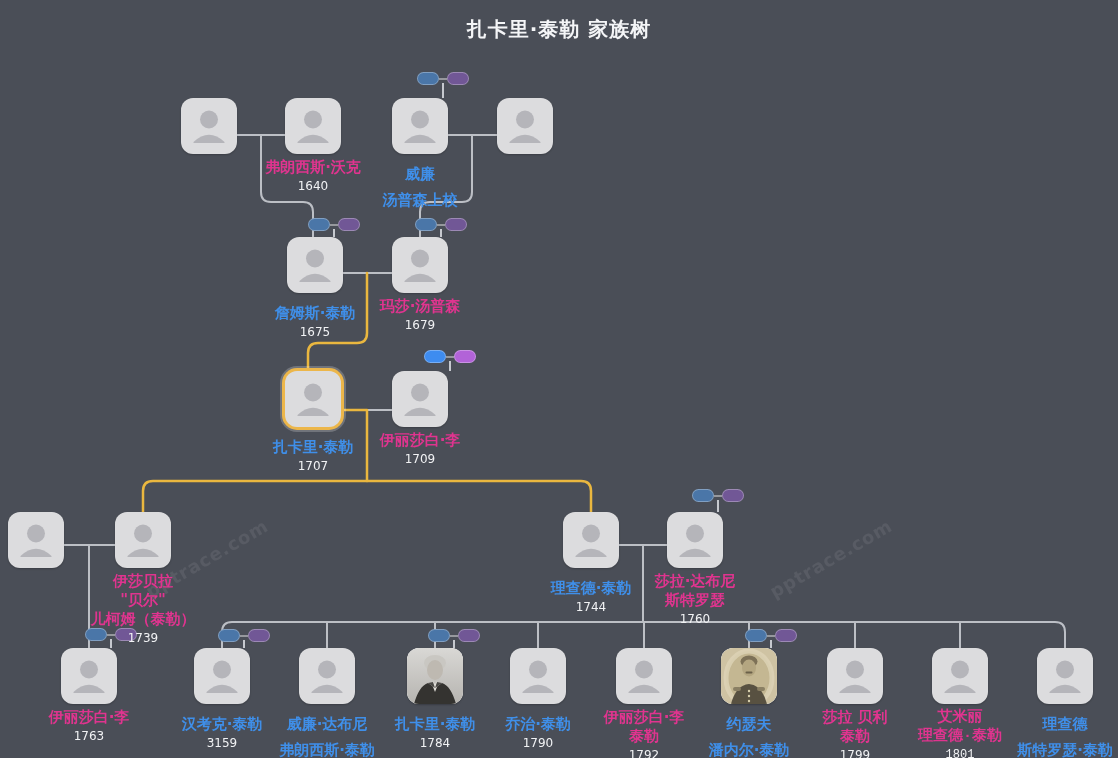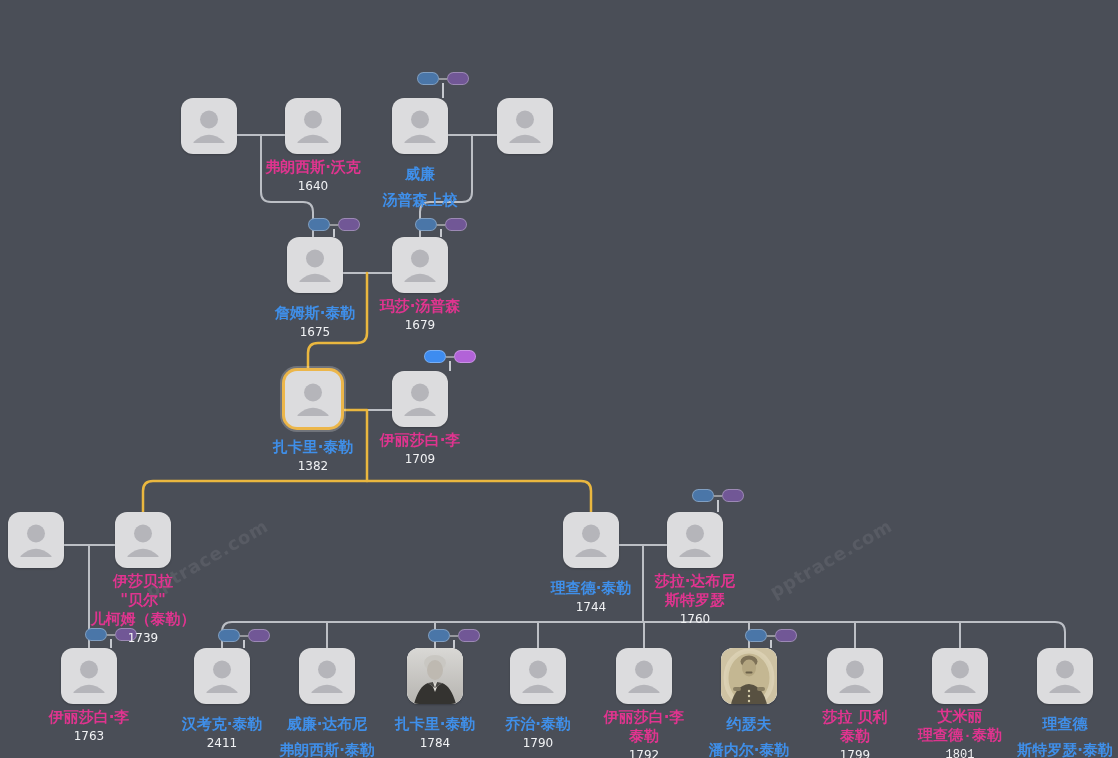--- a/index.html
+++ b/index.html
@@ -73,20 +73,21 @@
       <path d="M960 622 V648"></path>
     </g>
     <g class="yellow">
       <path d="M367 273 V333 Q367 343 357 343 H318 Q308 343 308 353 V371"></path>
       <path d="M344 410 H367 V481"></path>
       <path d="M143 512 V491 Q143 481 153 481 H581 Q591 481 591 491 V512"></path>
     </g>
   </svg>
 
   <div class="header">
+    <div class="title">扎卡里·泰勒 家族树</div>
   </div>
 
   <div class="wm wm1">pptrace.com</div>
   <div class="wm wm2">pptrace.com</div>
 
 <div class="node" style="left: 181px; top: 98px;">
       <div class="card">
         <svg viewBox="0 0 56 56" width="56" height="56">
     <circle cx="28" cy="21.5" r="9" fill="#b5b5ba"></circle>
     <path d="M12.5 44 Q28 29.5 43.5 44 L43.5 45 L12.5 45 Z" fill="#b5b5ba"></path>
@@ -153,21 +154,21 @@
     </div>
     <div class="node" style="left: 285px; top: 371px;">
       <div class="card highlight">
         <svg viewBox="0 0 56 56" width="56" height="56">
     <circle cx="28" cy="21.5" r="9" fill="#b5b5ba"></circle>
     <path d="M12.5 44 Q28 29.5 43.5 44 L43.5 45 L12.5 45 Z" fill="#b5b5ba"></path>
         </svg>
       </div>
       <div class="label">
         <div class="nm m">扎卡里·泰勒</div>
-        <div class="yr">1382</div>
+        <div class="yr">1707</div>
       </div>
     </div>
     <div class="node" style="left: 392px; top: 371px;">
       <div class="card">
         <svg viewBox="0 0 56 56" width="56" height="56">
     <circle cx="28" cy="21.5" r="9" fill="#b5b5ba"></circle>
     <path d="M12.5 44 Q28 29.5 43.5 44 L43.5 45 L12.5 45 Z" fill="#b5b5ba"></path>
         </svg>
       </div>
       <div class="label">
@@ -237,21 +238,21 @@
     </div>
     <div class="node" style="left: 194px; top: 648px;">
       <div class="card">
         <svg viewBox="0 0 56 56" width="56" height="56">
     <circle cx="28" cy="21.5" r="9" fill="#b5b5ba"></circle>
     <path d="M12.5 44 Q28 29.5 43.5 44 L43.5 45 L12.5 45 Z" fill="#b5b5ba"></path>
         </svg>
       </div>
       <div class="label">
         <div class="nm m">汉考克·泰勒</div>
-        <div class="yr">2411</div>
+        <div class="yr">3159</div>
       </div>
     </div>
     <div class="node" style="left: 299px; top: 648px;">
       <div class="card">
         <svg viewBox="0 0 56 56" width="56" height="56">
     <circle cx="28" cy="21.5" r="9" fill="#b5b5ba"></circle>
     <path d="M12.5 44 Q28 29.5 43.5 44 L43.5 45 L12.5 45 Z" fill="#b5b5ba"></path>
         </svg>
       </div>
       <div class="label">

